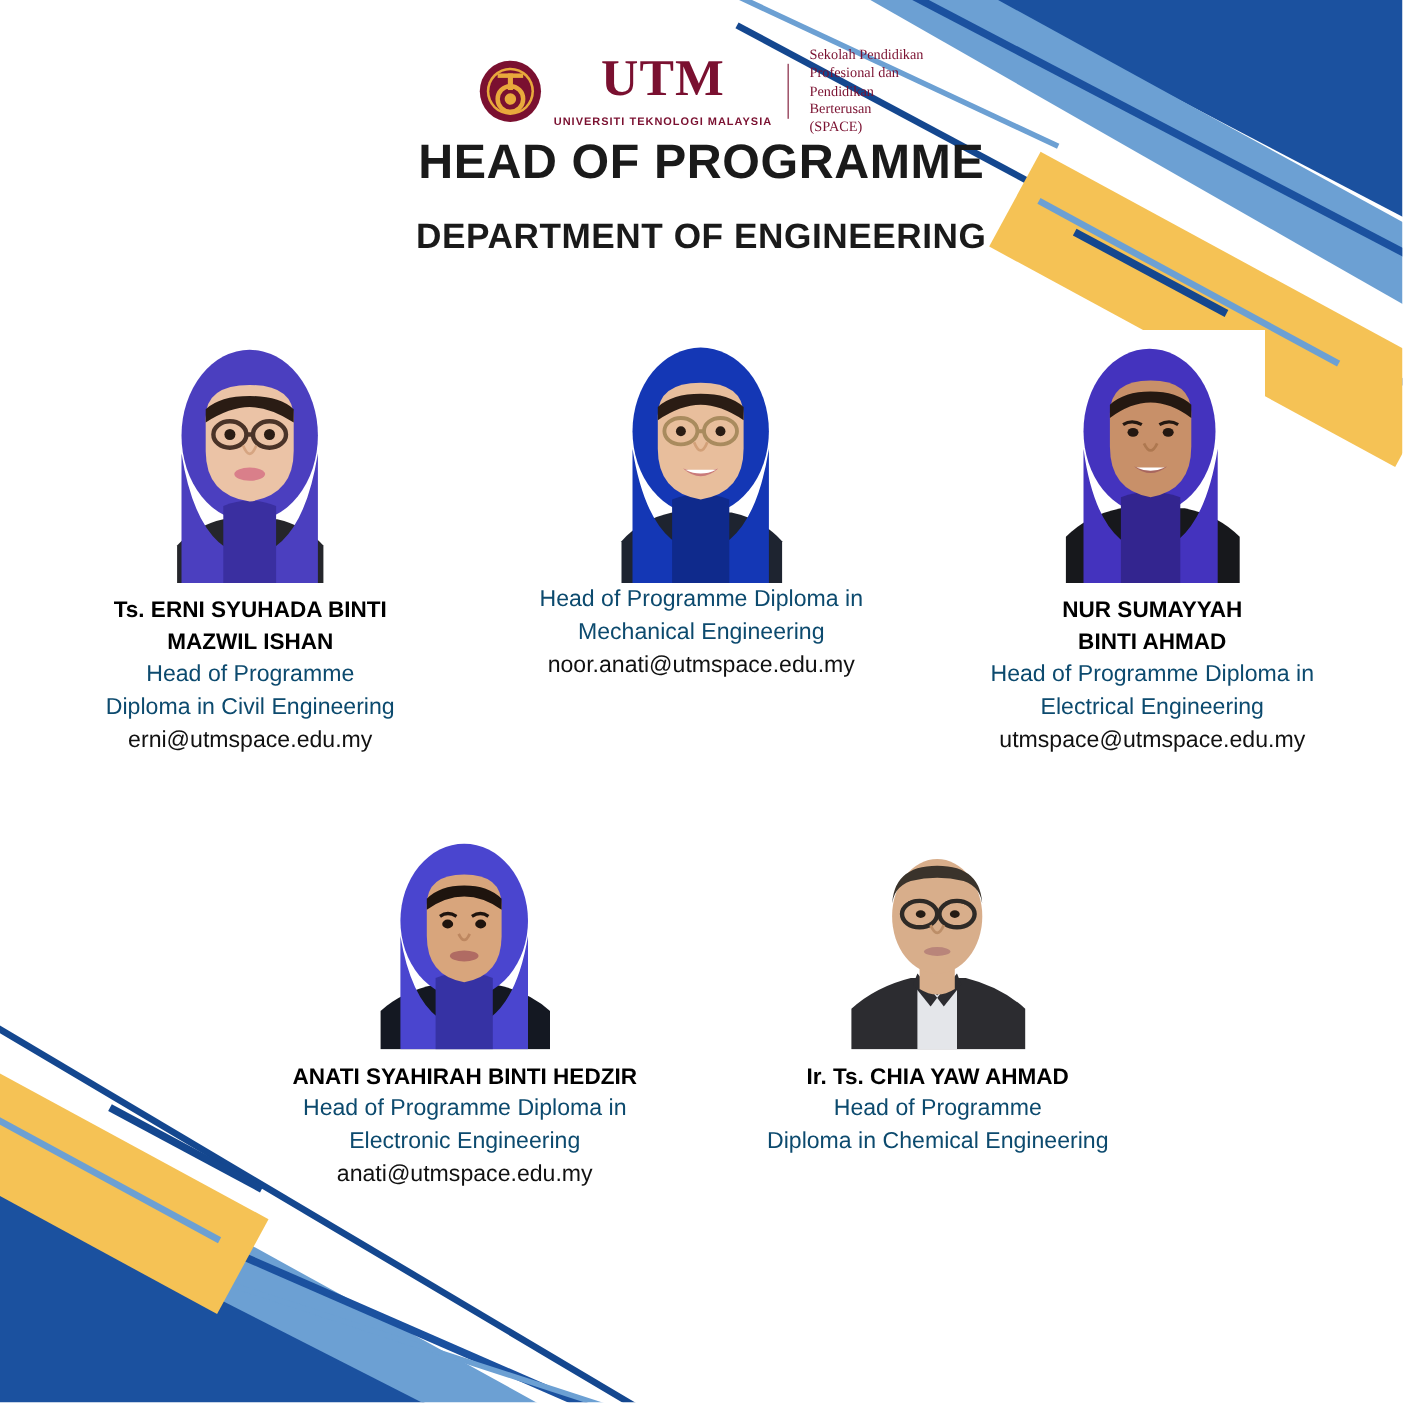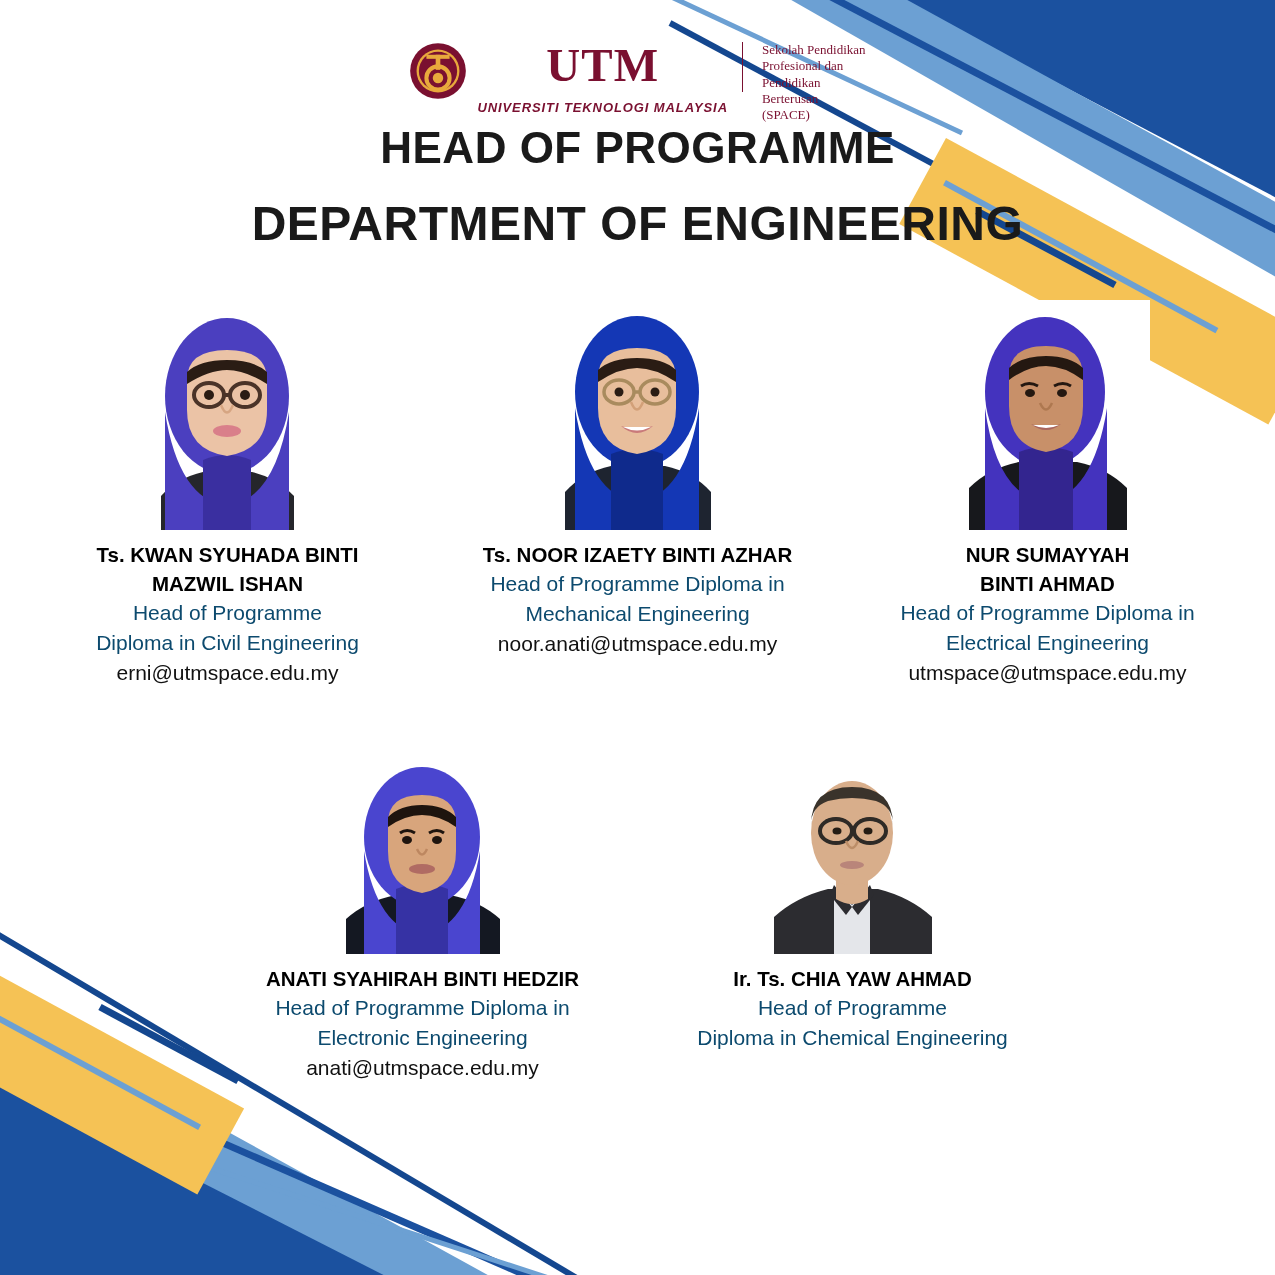--- a/index.html
+++ b/index.html
@@ -27,45 +27,44 @@
     position: absolute;
     top: 42px;
     left: 0;
     width: 1275px;
     display: flex;
     justify-content: center;
     align-items: center;
   }
   .logo {
     display: flex;
-    align-items: flex-start;
+    align-items: center;
     gap: 10px;
   }
   .logo-seal { width: 58px; height: 58px; flex: 0 0 auto; }
   .logo-utm {
     display: flex;
     flex-direction: column;
     align-items: center;
     line-height: 1;
   }
   .logo-utm-main {
     font-family: "Liberation Serif", serif;
     font-weight: bold;
     font-size: 47px;
     color: #7A1030;
     letter-spacing: 1px;
   }
   .logo-utm-sub {
     font-family: "Liberation Sans", sans-serif;
-    font-size: 13px;
+    font-size: 10px;
     color: #7A1030;
     letter-spacing: 0.9px;
     margin-top: 12px;
     font-weight: bold;
-    font-style: italic;
   }
   .logo-divider {
     width: 1px;
     height: 50px;
     background: #7A1030;
     margin: 0 9px 0 4px;
   }
   .logo-space {
     font-family: "Liberation Serif", serif;
     font-size: 13px;
@@ -86,21 +85,21 @@
     font-family: "Liberation Sans", sans-serif;
     font-weight: bold;
     font-size: 44px;
     color: #1a1a1a;
     letter-spacing: 0.5px;
     line-height: 1.2;
   }
   .title-line2 {
     font-family: "Liberation Sans", sans-serif;
     font-weight: bold;
-    font-size: 48px;
+    font-size: 32px;
     color: #1a1a1a;
     letter-spacing: 0.5px;
     line-height: 1.2;
     margin-top: 20px;
   }
 
   
   .row {
     position: absolute;
     left: 0;
@@ -231,21 +230,21 @@
           <path d="M62 72 Q75 60 102 60 Q129 60 142 72 L142 84 Q120 70 102 70 Q84 70 62 84 Z" fill="#2A1C14"></path>
           <ellipse cx="84" cy="95" rx="15" ry="12" fill="none" stroke="#4A3328" stroke-width="4"></ellipse>
           <ellipse cx="120" cy="95" rx="15" ry="12" fill="none" stroke="#4A3328" stroke-width="4"></ellipse>
           <line x1="99" y1="95" x2="105" y2="95" stroke="#4A3328" stroke-width="4"></line>
           <ellipse cx="84" cy="95" rx="5" ry="5" fill="#2A1C14"></ellipse>
           <ellipse cx="120" cy="95" rx="5" ry="5" fill="#2A1C14"></ellipse>
           <path d="M96 105 Q102 120 108 105" fill="none" stroke="#D6A582" stroke-width="2.5"></path>
           <ellipse cx="102" cy="131" rx="14" ry="6" fill="#D97F8A"></ellipse>
         </svg>
       </div>
-      <div class="p-name">Ts. KWAN SYUHADA BINTI
+      <div class="p-name">Ts. ERNI SYUHADA BINTI
 MAZWIL ISHAN</div>
       <div class="p-role">Head of Programme
 Diploma in Civil Engineering</div>
       <div class="p-email">erni@utmspace.edu.my</div>
     </div>
 
     <div class="person">
       <div class="photo-box">
         <svg class="photo-svg" viewBox="0 0 205 230" xmlns="http://www.w3.org/2000/svg">
           <rect width="205" height="230" fill="#ffffff"></rect>
@@ -258,21 +257,20 @@
           <ellipse cx="84" cy="92" rx="15" ry="12" fill="none" stroke="#A98B5E" stroke-width="3.5"></ellipse>
           <ellipse cx="120" cy="92" rx="15" ry="12" fill="none" stroke="#A98B5E" stroke-width="3.5"></ellipse>
           <line x1="99" y1="92" x2="105" y2="92" stroke="#A98B5E" stroke-width="3.5"></line>
           <ellipse cx="84" cy="92" rx="4.5" ry="4.5" fill="#2A1C14"></ellipse>
           <ellipse cx="120" cy="92" rx="4.5" ry="4.5" fill="#2A1C14"></ellipse>
           <path d="M96 102 Q102 117 108 102" fill="none" stroke="#D2A078" stroke-width="2.5"></path>
           <path d="M86 126 Q102 140 118 126 Q102 132 86 126 Z" fill="#C97A7A"></path>
           <path d="M88 127 Q102 134 116 127" fill="#ffffff"></path>
         </svg>
       </div>
-      <div class="p-name">Ts. NOOR IZAETY BINTI AZHAR</div>
       <div class="p-role">Head of Programme Diploma in
 Mechanical Engineering</div>
       <div class="p-email">noor.anati@utmspace.edu.my</div>
     </div>
 
     <div class="person">
       <div class="photo-box">
         <svg class="photo-svg" viewBox="0 0 205 230" xmlns="http://www.w3.org/2000/svg">
           <rect width="205" height="230" fill="#ffffff"></rect>
           <path d="M24 230 L24 188 Q44 168 74 162 L132 162 Q162 168 182 188 L182 230 Z" fill="#17181C"></path>

